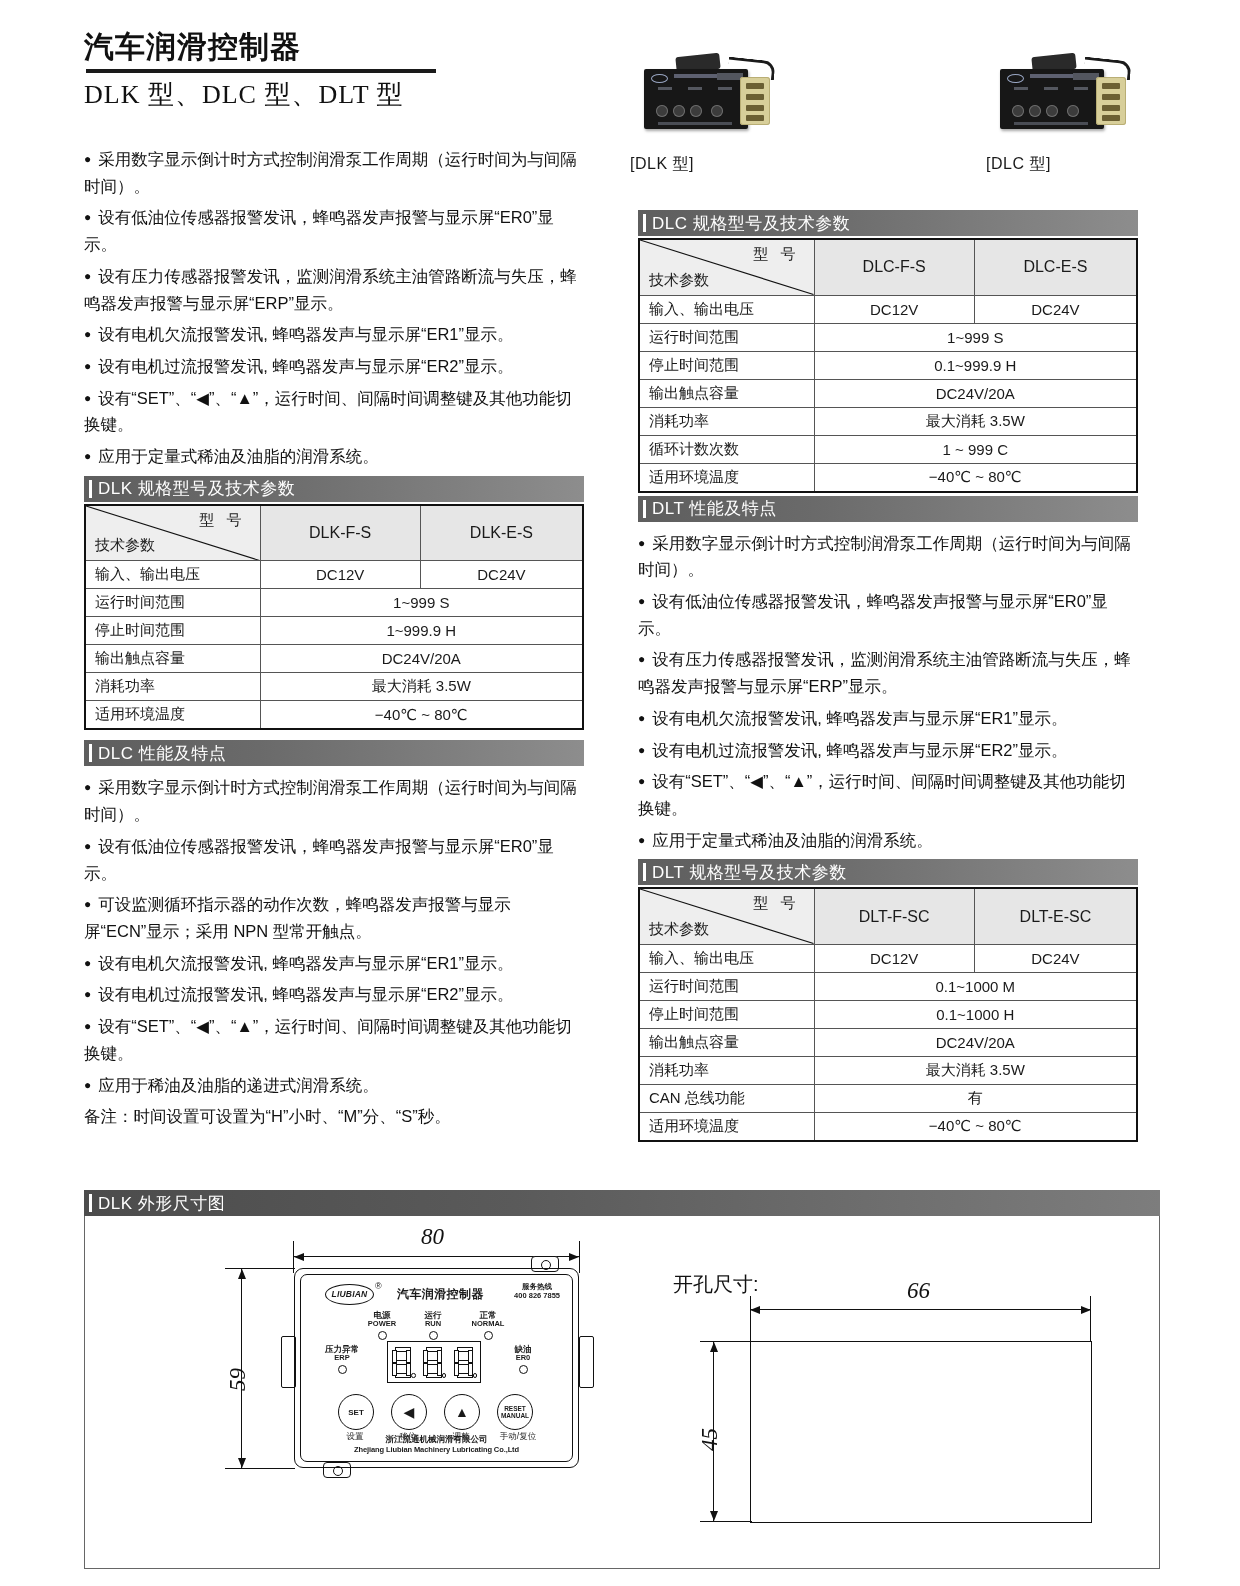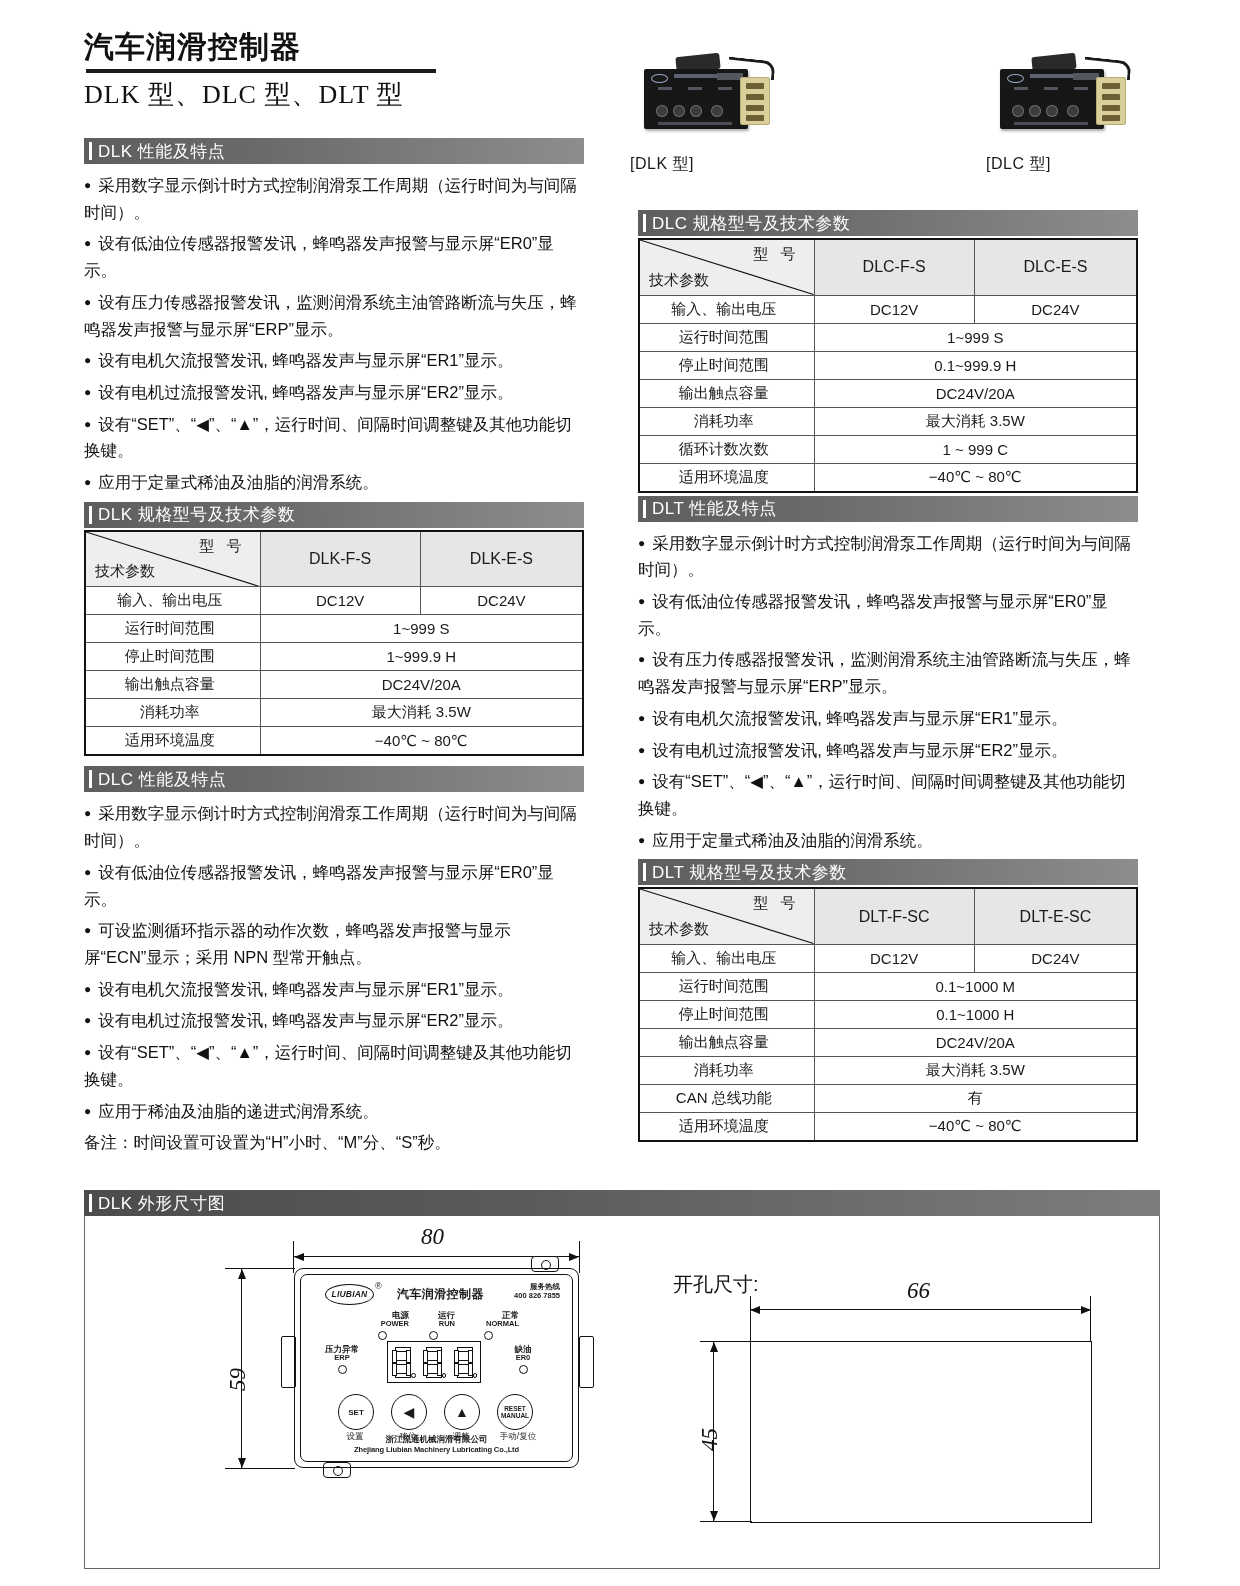--- a/index.html
+++ b/index.html
@@ -49,21 +49,21 @@
   table.spec{
     border-collapse:collapse;width:100%;
     font-size:15px;background:#fff;
     border:2px solid #111;
   }
   table.spec td{
     border:1px solid #555;
     padding:4px 15px;height:26px;box-sizing:border-box;
     text-align:center;white-space:nowrap;
   }
-  table.spec td.lbl{text-align:center;width:175px;padding-left:9px;}
+  table.spec td.lbl{text-align:left;width:175px;padding-left:9px;}
   table.spec tr.hdr td{background:#e6e6e6;height:56px;font-size:16px;}
   td.corner{
     position:relative;background:#eeeeee !important;
     padding:0 !important;text-align:left;vertical-align:top;
   }
   td.corner .diag{
     position:absolute;left:0;top:0;width:100%;height:100%;
   }
   td.corner .m{
     position:absolute;right:14px;top:5px;font-size:15px;letter-spacing:4px;
@@ -164,22 +164,22 @@
     border:1.4px solid #111;border-radius:50%;
   }
   .f-logo{
     position:absolute;left:24px;top:9px;width:47px;height:19px;
     border:1.3px solid #111;border-radius:50%;
     font-size:8.5px;font-weight:bold;text-align:center;line-height:19px;
     font-style:italic;letter-spacing:.2px;
   }
   .f-reg{position:absolute;left:74px;top:6px;font-size:9px;}
   .f-title{position:absolute;left:96px;top:11px;font-size:12px;font-weight:bold;letter-spacing:.4px;}
-  .f-hot{position:absolute;right:12px;top:7px;font-size:7.5px;font-weight:bold;text-align:right;line-height:1.25;}
-  .f-led{position:absolute;text-align:right;font-size:7.5px;font-weight:bold;line-height:1.1;}
+  .f-hot{position:absolute;right:12px;top:7px;font-size:7.5px;font-weight:bold;text-align:center;line-height:1.25;}
+  .f-led{position:absolute;text-align:center;font-size:7.5px;font-weight:bold;line-height:1.1;}
   .f-led u{display:block;text-decoration:none;font-family:"Liberation Serif",serif;font-size:8.5px;}
   .f-led s{
     display:block;margin:2px auto 0;width:7px;height:7px;
     border:1.2px solid #111;border-radius:50%;text-decoration:none;
   }
   .f-disp{
     position:absolute;left:86px;top:66px;width:92px;height:40px;
     border:1.2px solid #111;display:flex;align-items:center;justify-content:space-around;
   }
   .seg{
@@ -299,21 +299,20 @@
             </div>
         </div>
         <div class="prod-cap">[DLC 型]</div>
       </div>
 
     </div>
   </div>
 
   <div id="col-left">
 
-    <div class="sec-bar">DLK 性能及特点</div>
 
     <div class="bullets" style="margin-top:8px;">
       <p><span class="dot">●</span><span>采用数字显示倒计时方式控制润滑泵工作周期（运行时间为与间隔时间）。</span></p>
       <p><span class="dot">●</span><span>设有低油位传感器报警发讯，蜂鸣器发声报警与显示屏“ER0”显示。</span></p>
       <p><span class="dot">●</span><span>设有压力传感器报警发讯，监测润滑系统主油管路断流与失压，蜂鸣器发声报警与显示屏“ERP”显示。</span></p>
       <p><span class="dot">●</span><span>设有电机欠流报警发讯, 蜂鸣器发声与显示屏“ER1”显示。</span></p>
       <p><span class="dot">●</span><span>设有电机过流报警发讯, 蜂鸣器发声与显示屏“ER2”显示。</span></p>
       <p><span class="dot">●</span><span>设有“SET”、“◀”、“▲”，运行时间、间隔时间调整键及其他功能切换键。</span></p>
       <p><span class="dot">●</span><span>应用于定量式稀油及油脂的润滑系统。</span></p>
     </div>

